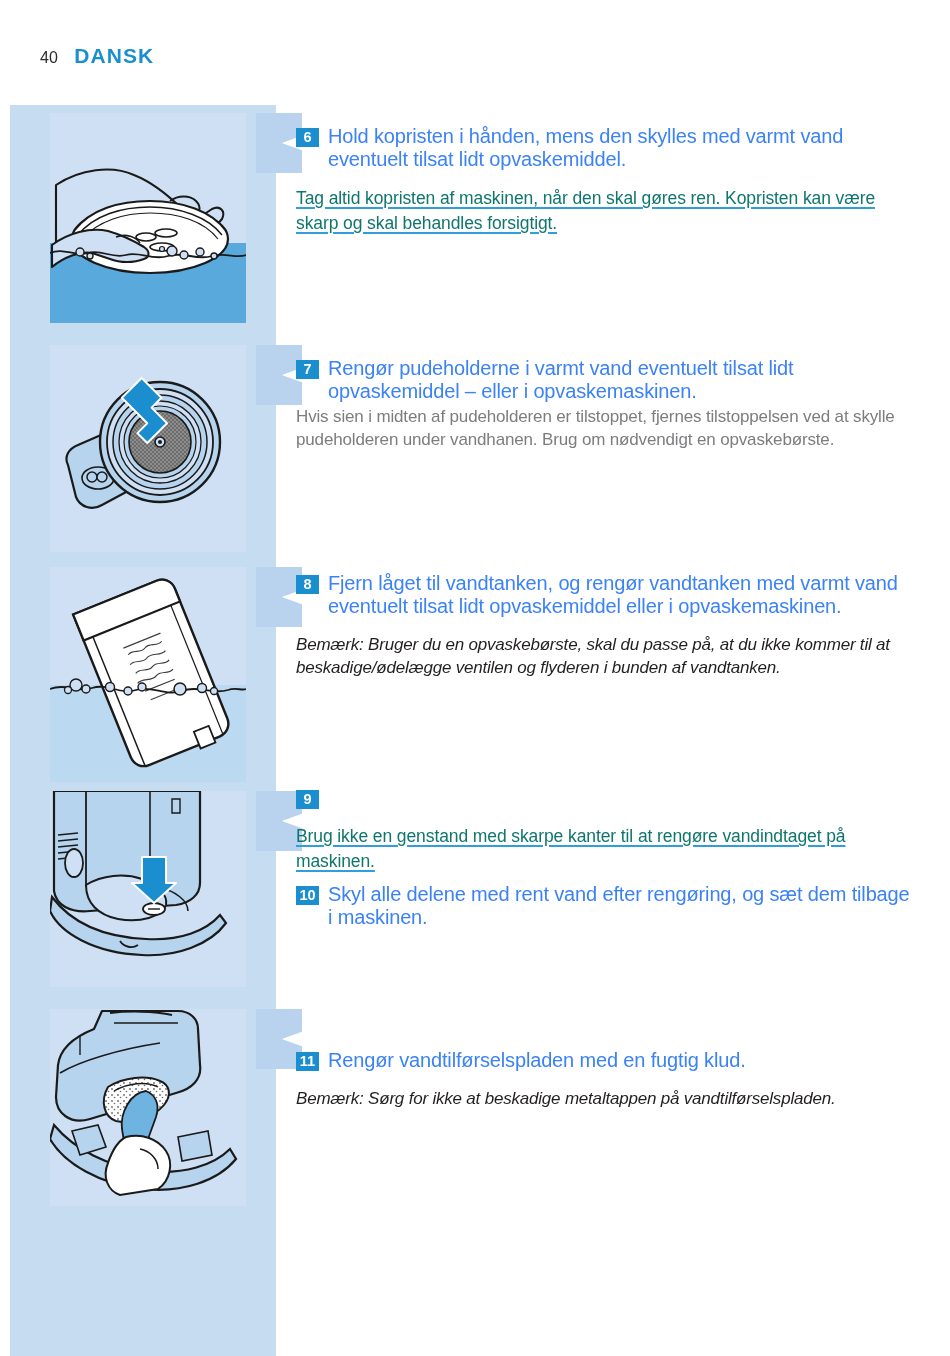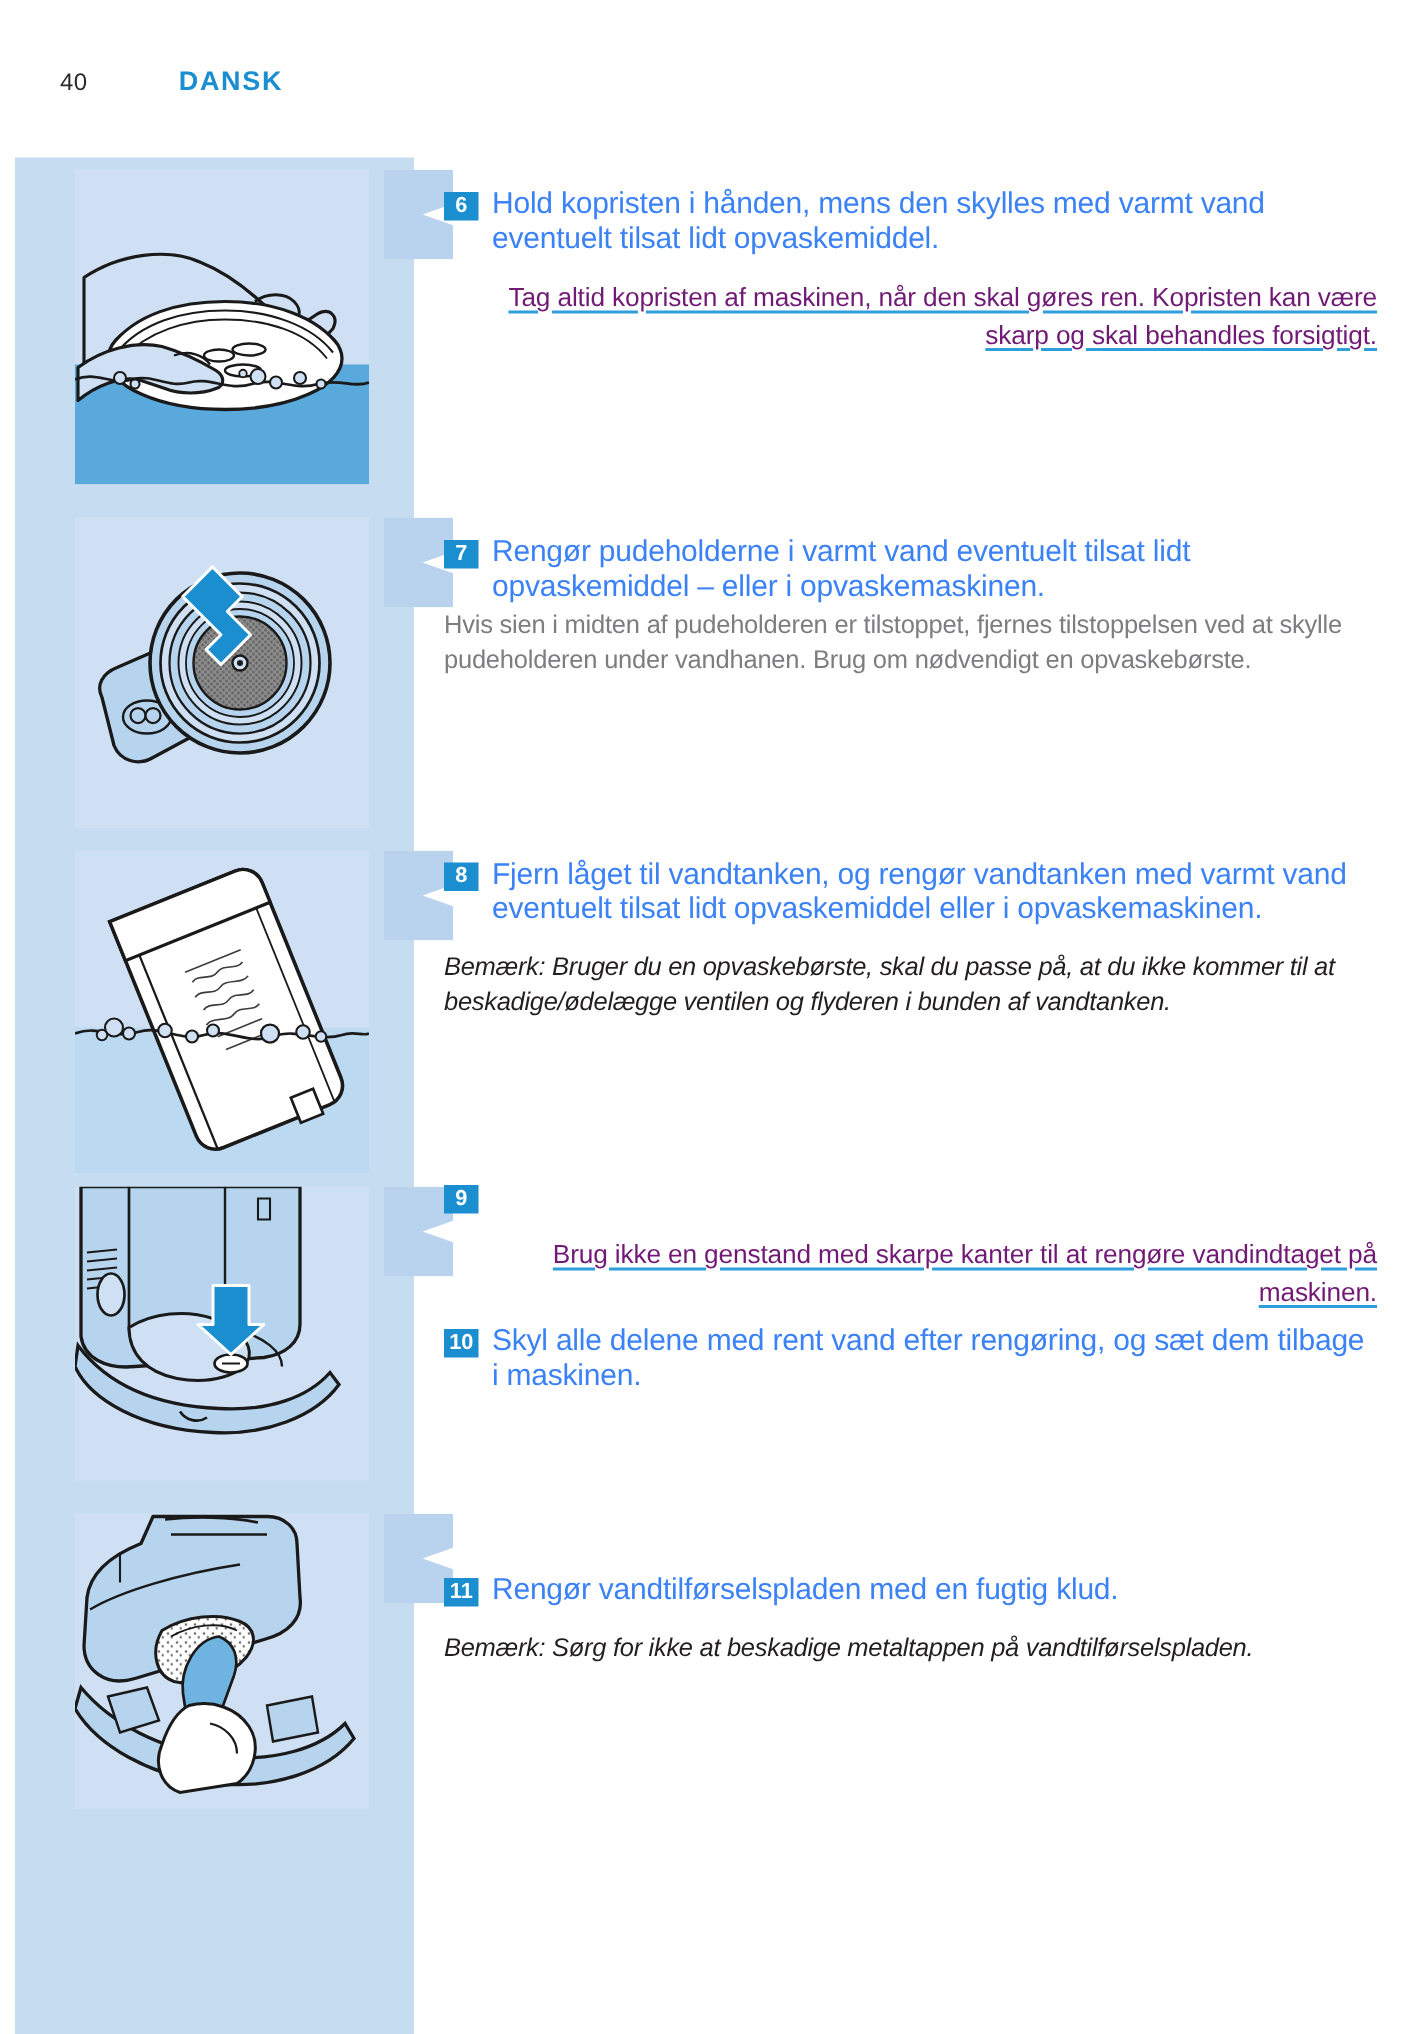--- a/index.html
+++ b/index.html
@@ -17,32 +17,31 @@
 
   
   .page-header {
     position: absolute;
     left: 0;
     top: 44px;
     width: 100%;
     height: 34px;
     display: flex;
     align-items: baseline;
-    gap: 45px;
   }
   .page-number {
     margin-left: 40px;
     font-size: 16px;
     color: #2b2b2b;
     font-weight: 400;
     letter-spacing: .2px;
   }
   .lang-title {
     margin-left: 16px;
-    font-size: 18px;
+    font-size: 21px;
     font-weight: bold;
     color: #1b8ed0;
     letter-spacing: 1.1px;
   }
 
   
   .illus-column {
     position: absolute;
     left: 10px;
     top: 105px;
@@ -122,27 +121,26 @@
     font-size: 17px;
     line-height: 23px;
     color: #231f20;
     font-style: italic;
     font-weight: 400;
     letter-spacing: -0.2px;
   }
   .warn-text {
     font-size: 17.5px;
     line-height: 25px;
-    color: #701a75;
+    color: #0f766e;
     letter-spacing: -0.1px;
     text-decoration: underline;
     text-decoration-color: #2e9fdc;
     text-underline-offset: 3px;
     text-decoration-thickness: 1.6px;
-    text-align: right;
   }
   .spacer-14 { height: 15px; }
 </style>
 </head>
 <body>
 
 <div class="page-header">
   <span class="page-number">40</span>
   <span class="lang-title">DANSK</span>
 </div>

